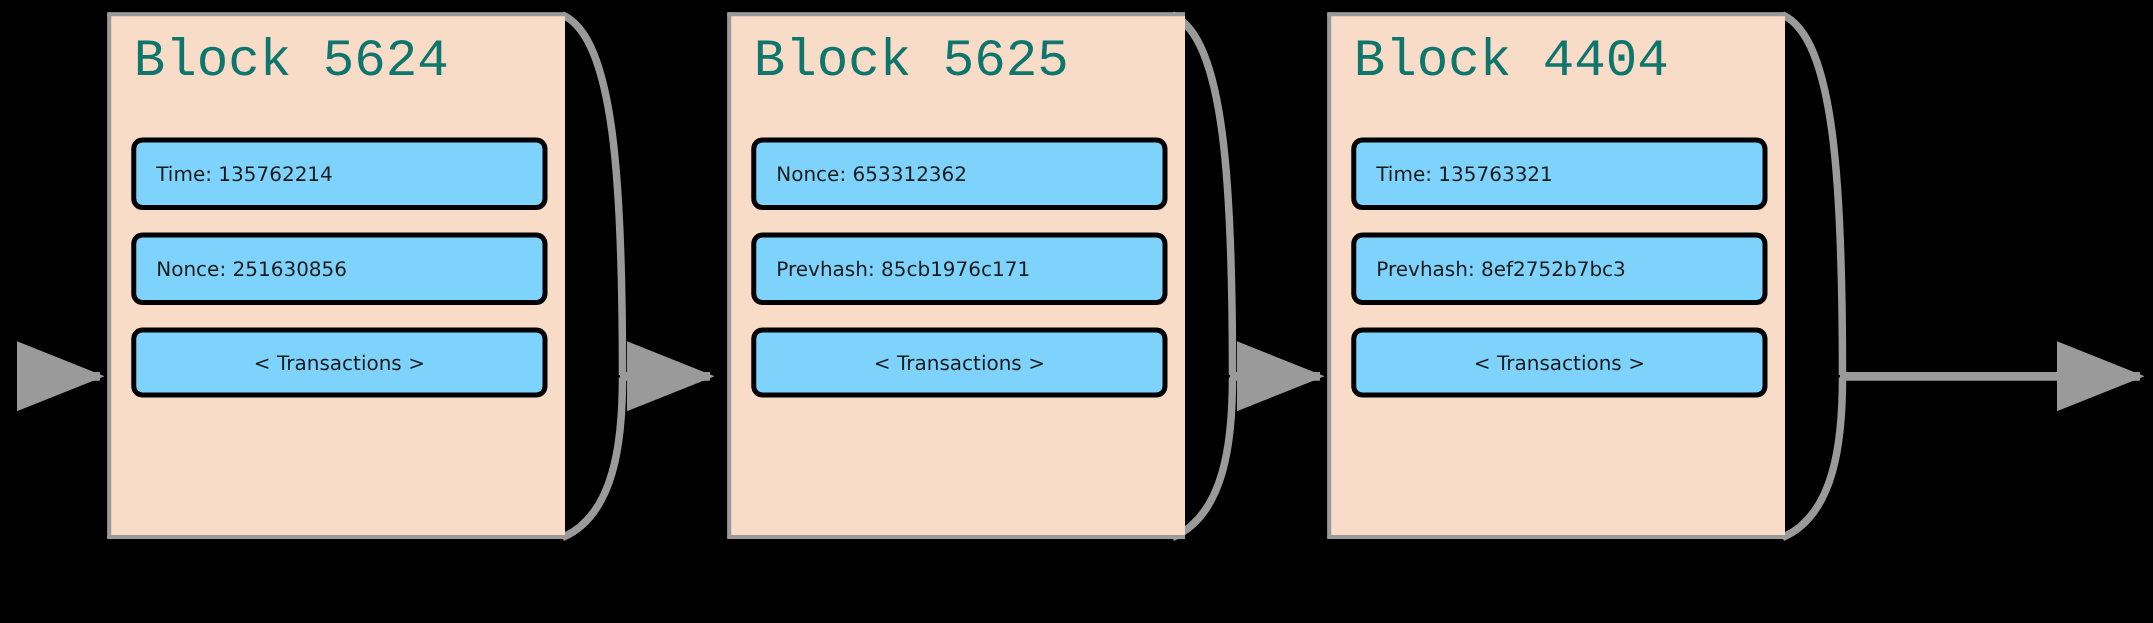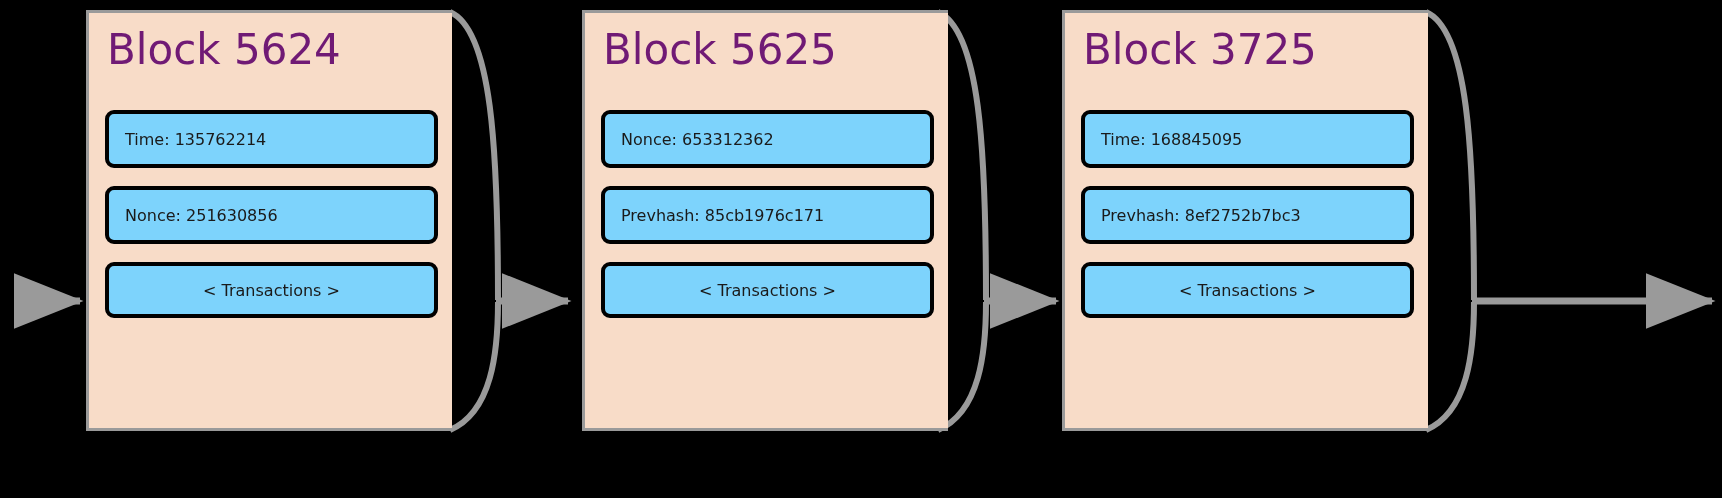--- a/index.html
+++ b/index.html
@@ -15,23 +15,24 @@
     background:#f8dcc8;
     border:3px solid #9a9a9a;
     border-right:none;
     box-sizing:border-box;
   }
   .block-title{
     position:absolute;
     left:18px;
     top:12px;
     font-size:42px;
-    color:#701a75;
+    color:#0f766e;
     white-space:nowrap;
     letter-spacing:0px;
+    font-family:Liberation Mono, monospace;
   }
   .fields{
     position:absolute;
     left:16px;
     right:14px;
     top:97px;
   }
   .field{
     background:#7dd3fc;
     border:4px solid #000;
@@ -93,21 +94,21 @@
   <div class="block" style="left:582px;width:366px;">
     <div class="block-title">Block 5625</div>
     <div class="fields">
       <div class="field">Nonce: 653312362</div>
       <div class="field">Prevhash: 85cb1976c171</div>
       <div class="field tx">&lt; Transactions &gt;</div>
     </div>
   </div>
 
   <div class="block" style="left:1062px;width:366px;">
-    <div class="block-title">Block 3725</div>
+    <div class="block-title">Block 4404</div>
     <div class="fields">
-      <div class="field">Time: 168845095</div>
+      <div class="field">Time: 135763321</div>
       <div class="field">Prevhash: 8ef2752b7bc3</div>
       <div class="field tx">&lt; Transactions &gt;</div>
     </div>
   </div>
 
 </div>
 
 </body></html>

